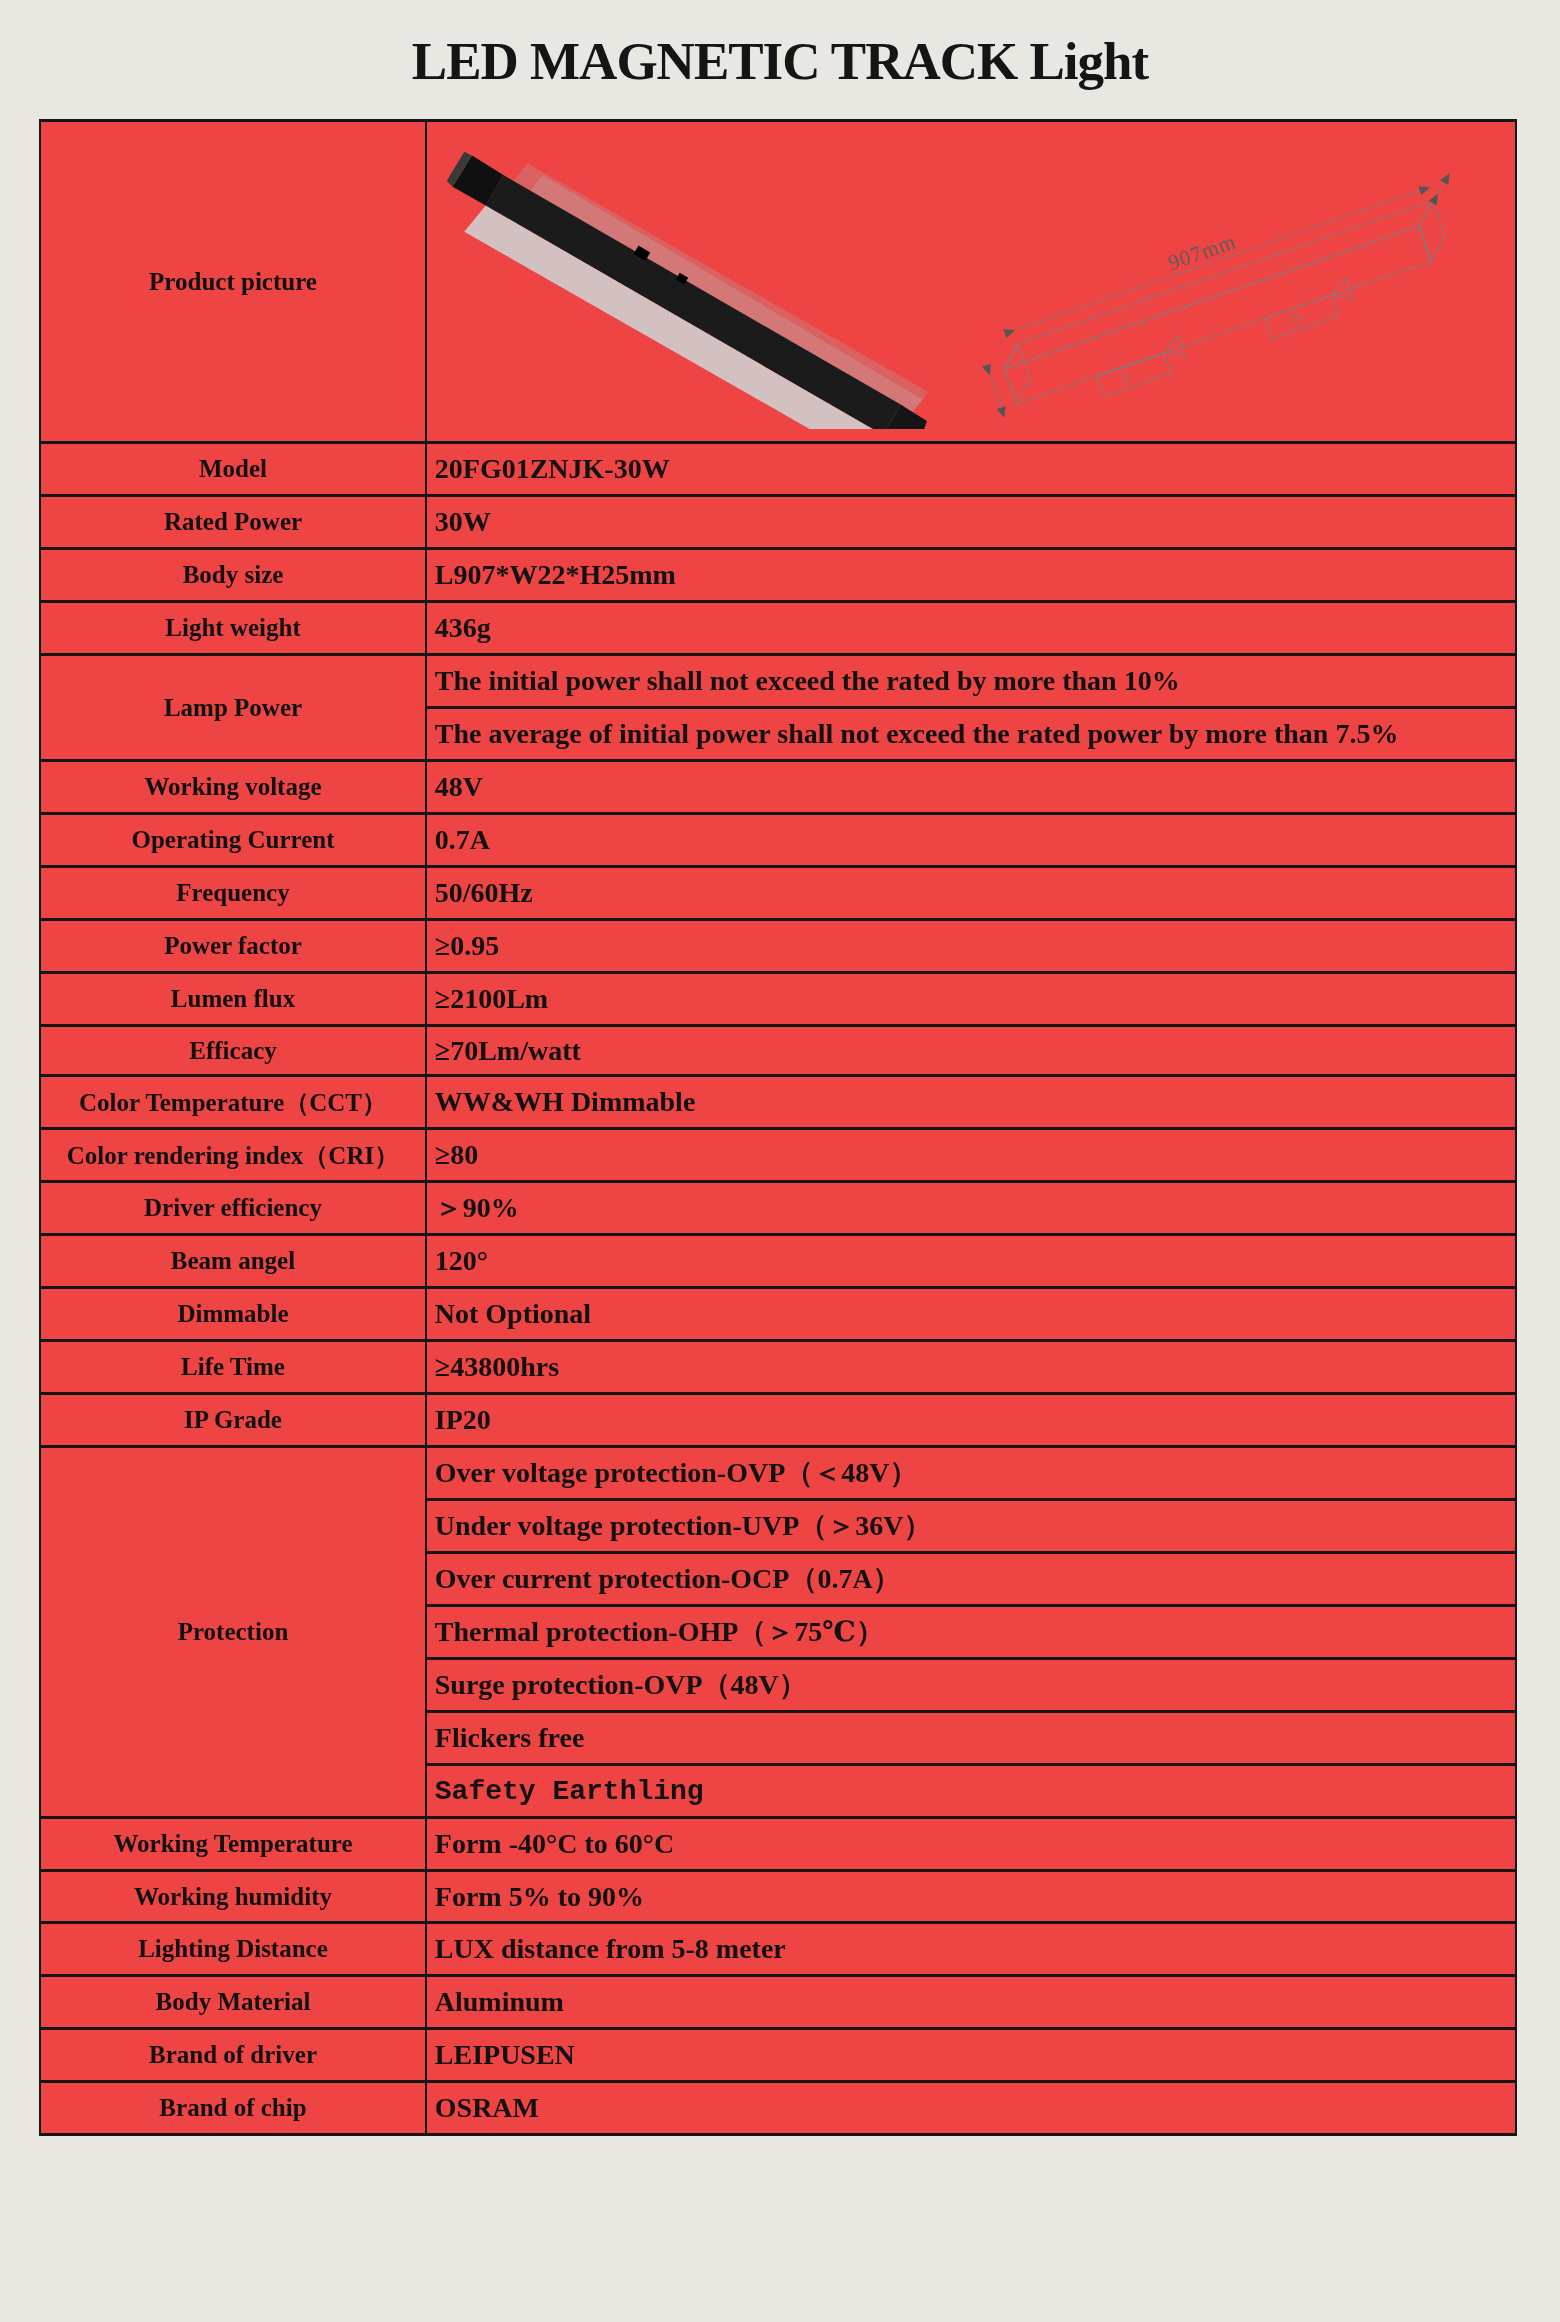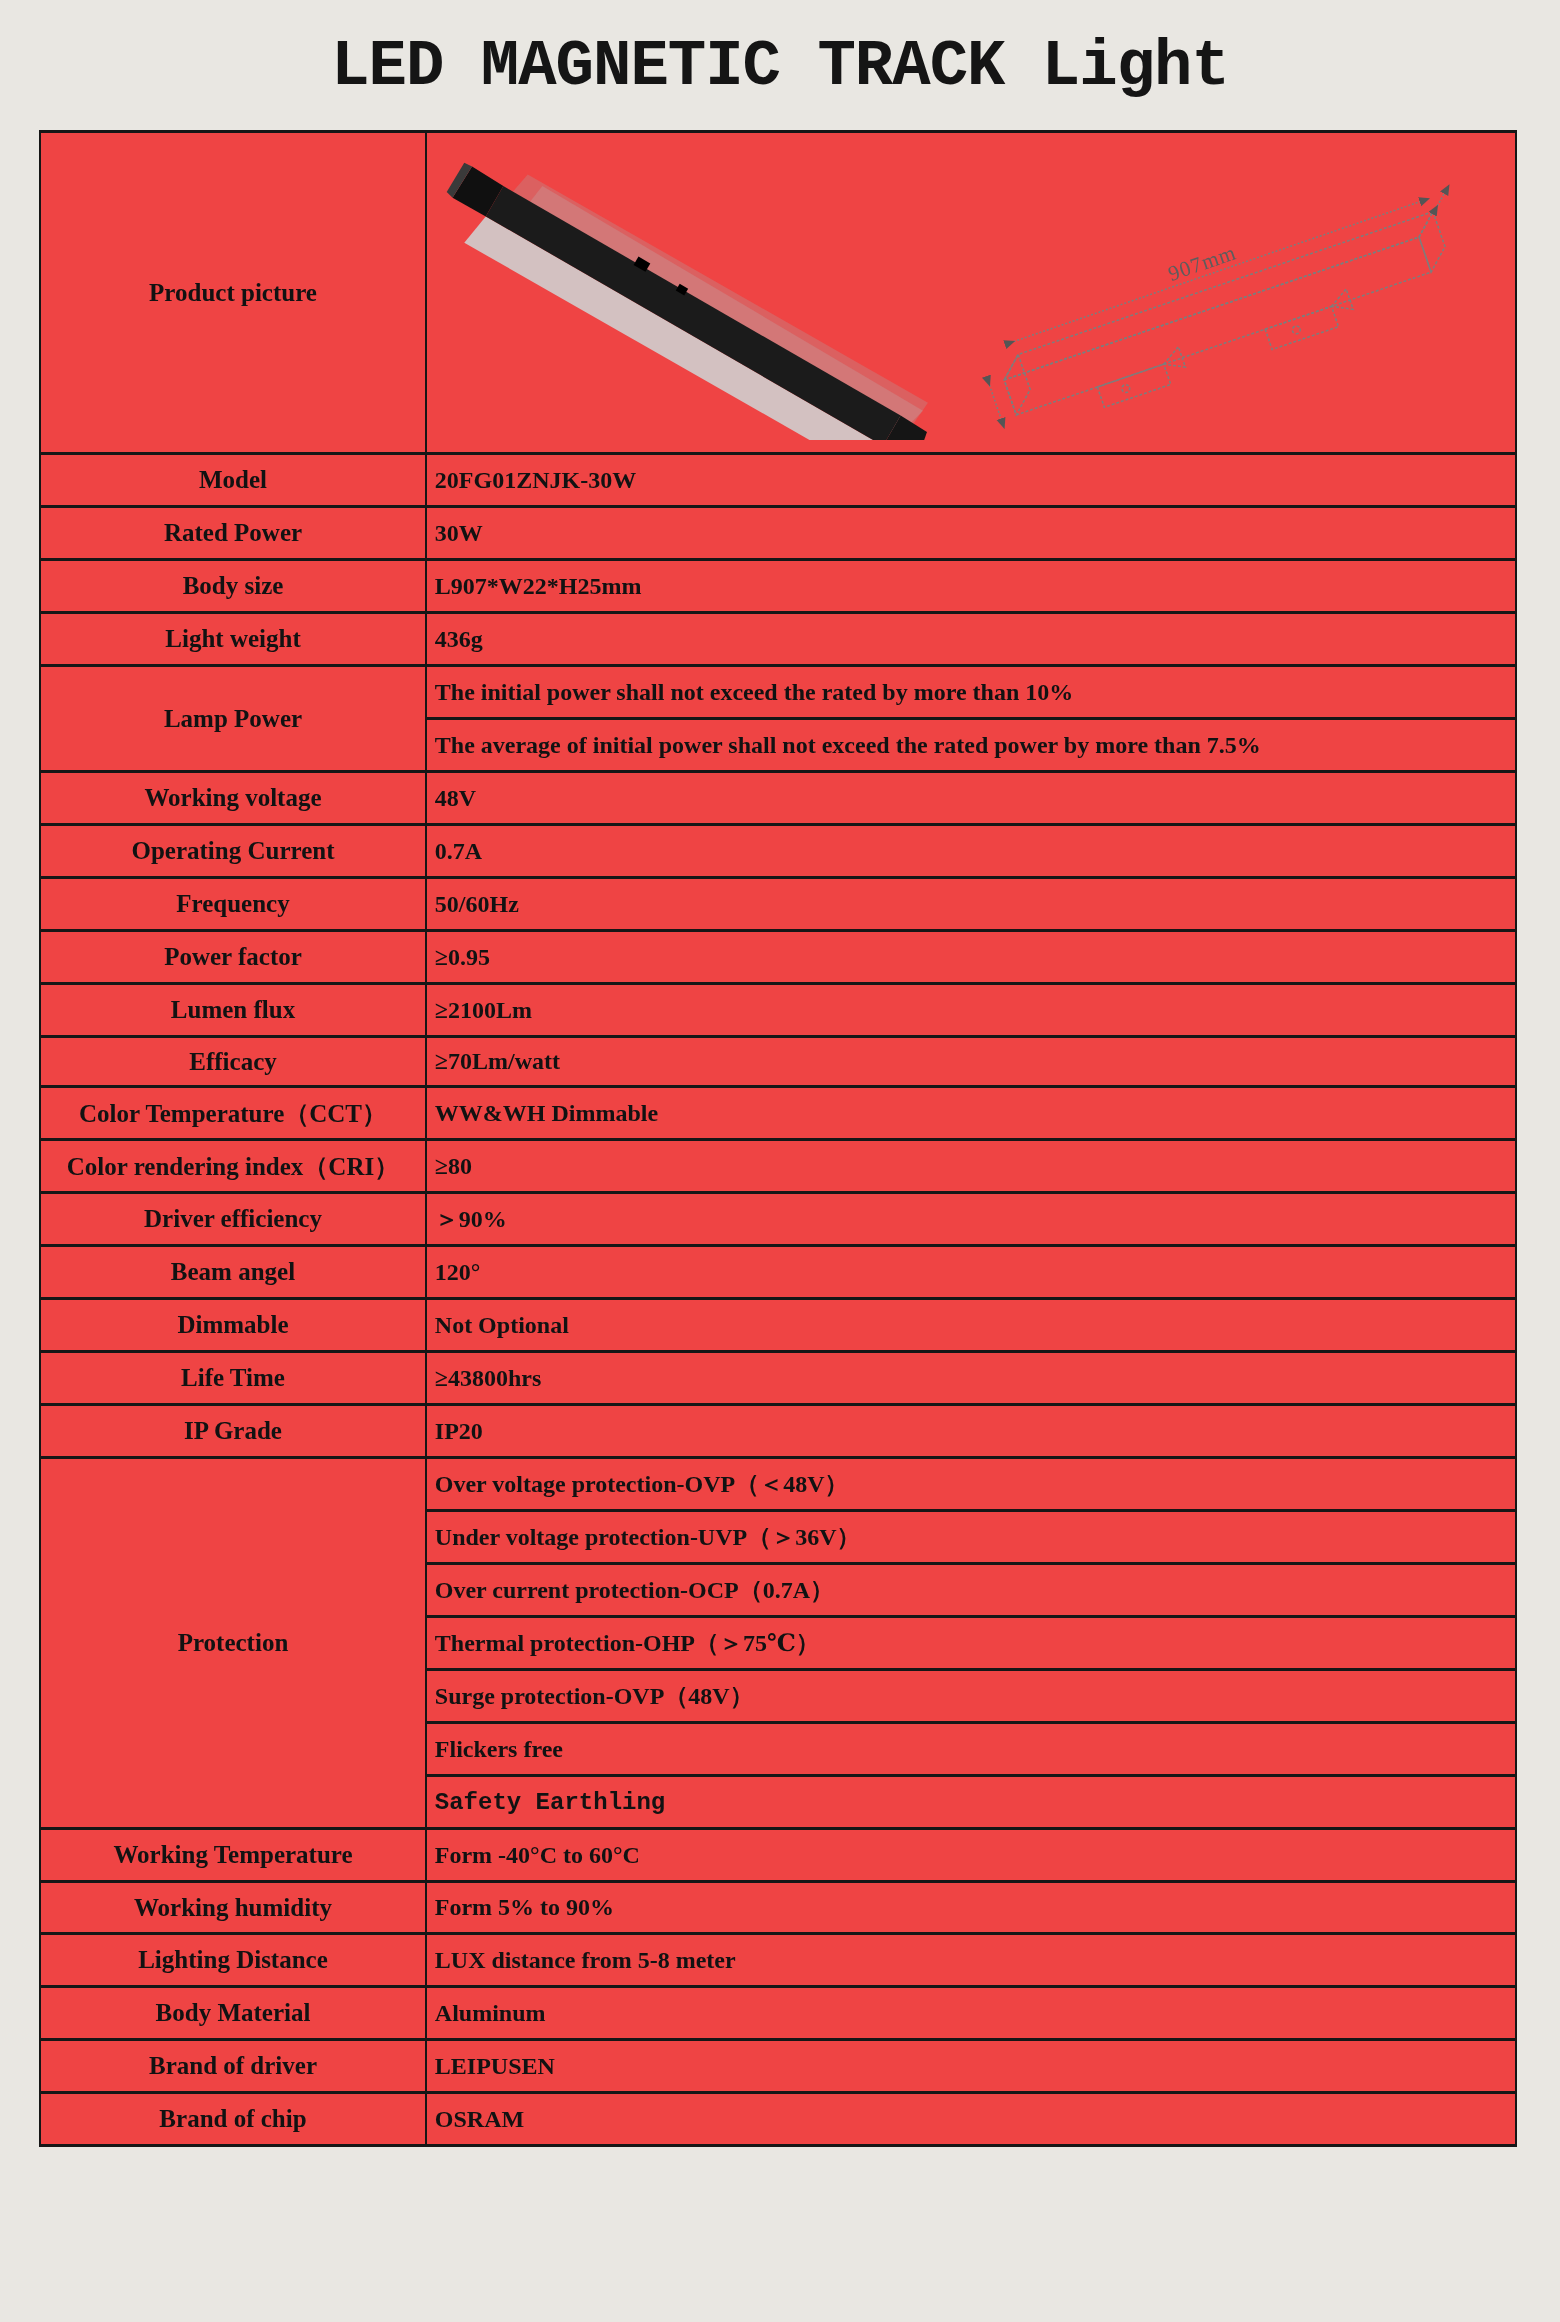--- a/index.html
+++ b/index.html
@@ -6,26 +6,25 @@
   body{
     width:1560px;height:2322px;overflow:hidden;
     background:#e9e7e2;
     font-family:"Liberation Serif","DejaVu Serif",serif;
     color:#121212;
     position:relative;
   }
   .page-title{
     margin:35px 0 0 0;
     text-align:center;
-    font-size:64px;
+    font-size:53px;
     font-weight:bold;
     letter-spacing:-1px;
     line-height:1.0;
     color:#151515;
-    font-family:Liberation Mono, monospace;
   }
   table.spec{
     border-collapse:collapse;
     table-layout:fixed;
     margin:31px 0 0 39px;
     width:1478px;
     background:#ef4444;
   }
   table.spec td{
     border:2.9px solid #161616;
@@ -39,21 +38,21 @@
     vertical-align:middle;
     font-weight:bold;
     font-size:25px;
     white-space:nowrap;
   }
   td.value-cell{
     text-align:left;
     vertical-align:middle;
     padding-left:7.8px;
     font-weight:bold;
-    font-size:24px;
+    font-size:28px;
     white-space:nowrap;
   }
   td.picture-cell{
     position:relative;
     padding:0;
   }
   .pic-photo{position:absolute;left:7.8px;top:13.7px;}
   .pic-drawing{position:absolute;left:541px;top:19.5px;}
   .dim-text{
     font-family:"Liberation Serif","DejaVu Serif",serif;

